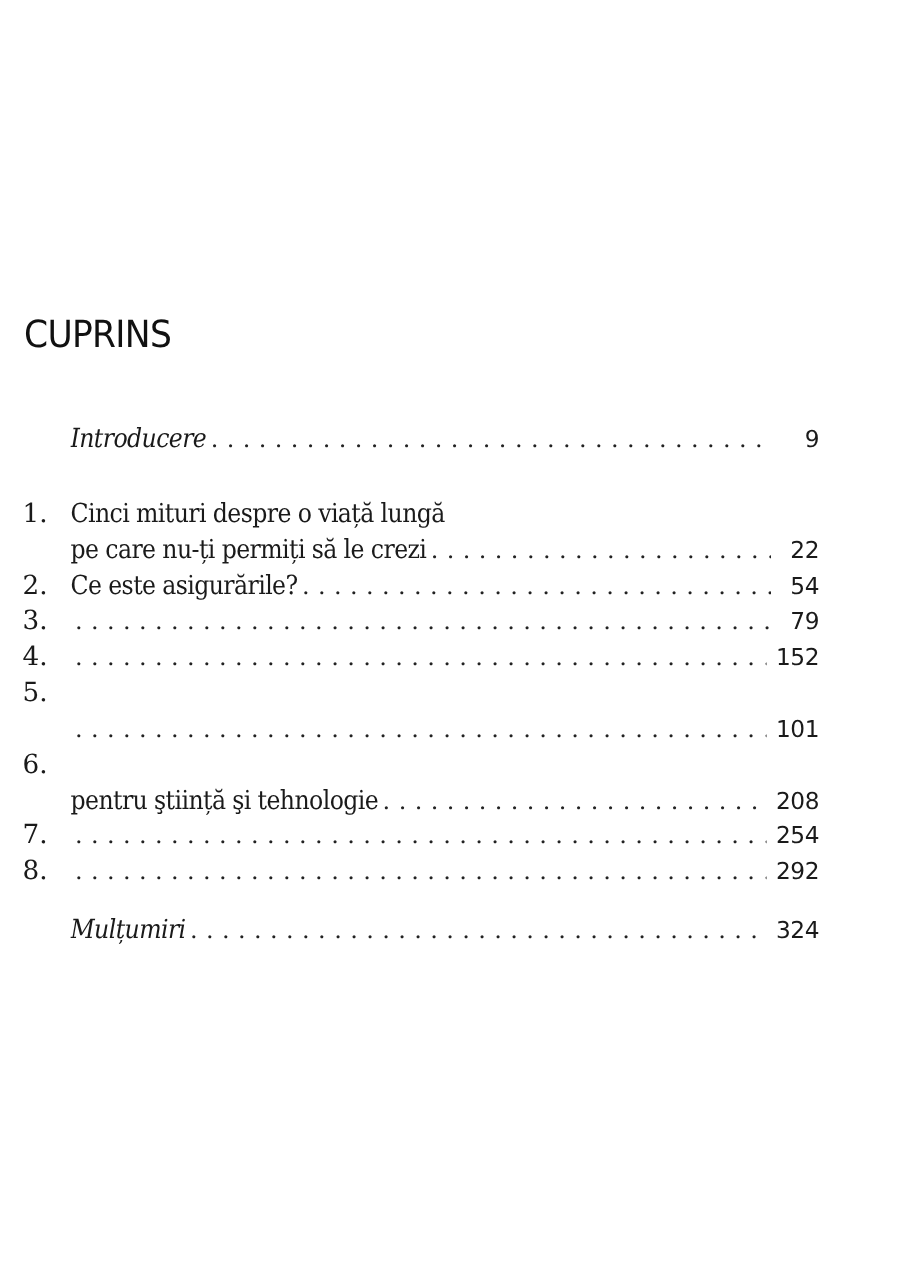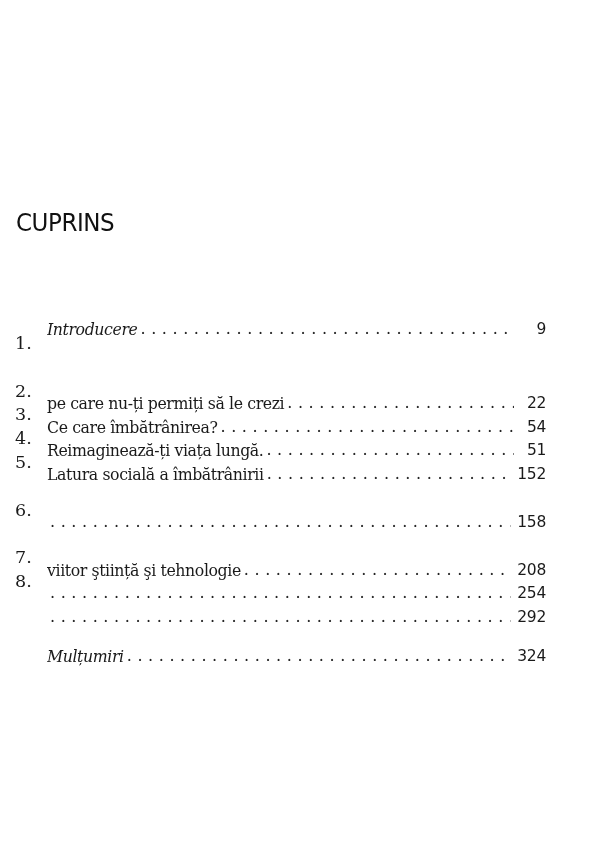--- a/index.html
+++ b/index.html
@@ -50,21 +50,20 @@
       width: 30px;
     }
     .entry {
       position: absolute;
       left: 32px;
       right: 0;
       top: 0;
       display: flex;
       align-items: flex-start;
       overflow: hidden;
-      margin-top: 36px;
     }
     .entry.italic .title { font-style: italic; }
     .title {
       flex: 0 0 auto;
       font-stretch: condensed;
       letter-spacing: -0.4px;
     }
     .leader {
       flex: 1 1 auto;
       overflow: hidden;
@@ -106,72 +105,71 @@
   <div class="row" style="top:281px;">
     <div class="entry italic">
       <span class="title">Introducere</span>
       <span class="leader"></span>
       <span class="page">9</span>
     </div>
   </div>
 
   <div class="row" style="top:331px;">
     <span class="num">1.</span>
+    <span class="title-only">Cinci mituri despre o viață lungă</span>
   </div>
   <div class="row" style="top:355px;">
     <div class="entry">
       <span class="title">pe care nu-ți permiți să le crezi</span>
       <span class="leader"></span>
       <span class="page">22</span>
     </div>
   </div>
 
   <div class="row" style="top:379px;">
     <span class="num">2.</span>
     <div class="entry">
-      <span class="title">Ce care îmbătrânirea?</span>
+      <span class="title">Ce este asigurările?</span>
       <span class="leader"></span>
       <span class="page">54</span>
     </div>
   </div>
 
   <div class="row" style="top:402px;">
     <span class="num">3.</span>
     <div class="entry">
-      <span class="title">Reimaginează-ți viața lungă.</span>
       <span class="leader"></span>
-      <span class="page">51</span>
+      <span class="page">79</span>
     </div>
   </div>
 
   <div class="row" style="top:426px;">
     <span class="num">4.</span>
     <div class="entry">
-      <span class="title">Latura socială a îmbătrânirii</span>
       <span class="leader"></span>
       <span class="page">152</span>
     </div>
   </div>
 
   <div class="row" style="top:450px;">
     <span class="num">5.</span>
   </div>
   <div class="row" style="top:474px;">
     <div class="entry">
       <span class="leader"></span>
-      <span class="page">158</span>
+      <span class="page">101</span>
     </div>
   </div>
 
   <div class="row" style="top:498px;">
     <span class="num">6.</span>
   </div>
   <div class="row" style="top:522px;">
     <div class="entry">
-      <span class="title">viitor ştiință şi tehnologie</span>
+      <span class="title">pentru ştiință şi tehnologie</span>
       <span class="leader"></span>
       <span class="page">208</span>
     </div>
   </div>
 
   <div class="row" style="top:545px;">
     <span class="num">7.</span>
     <div class="entry">
       <span class="leader"></span>
       <span class="page">254</span>

